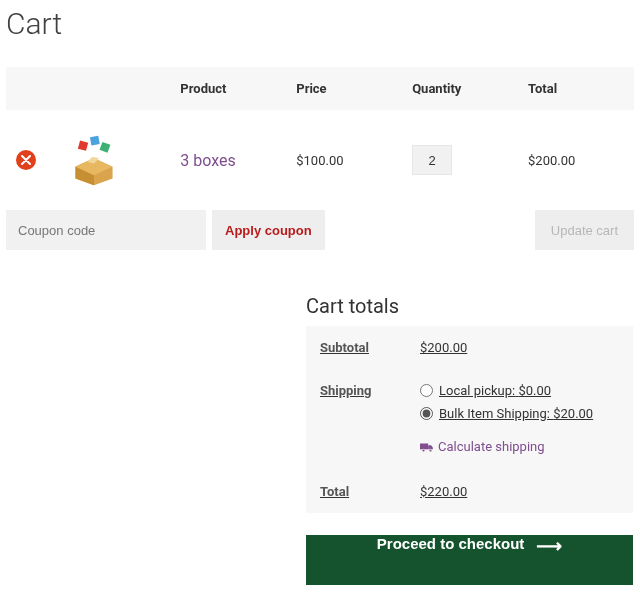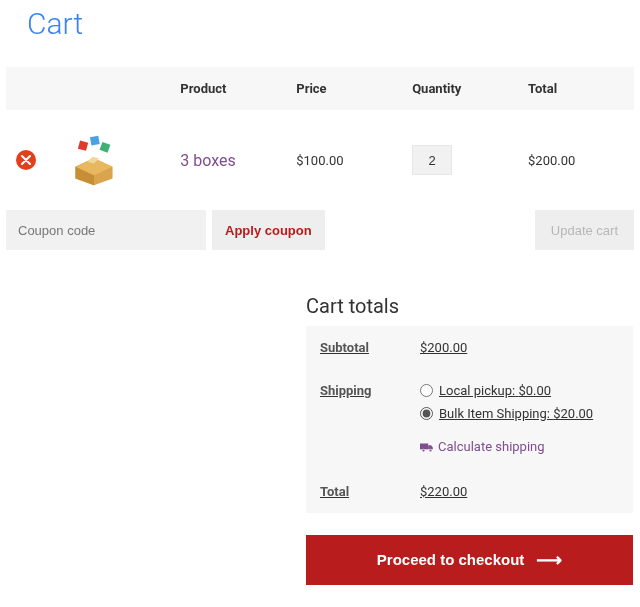--- a/index.html
+++ b/index.html
@@ -7,23 +7,22 @@
       font-family: -apple-system, BlinkMacSystemFont, "Segoe UI", Roboto, Arial, sans-serif;
       font-size: 13px;
       color: #333;
       width: 640px;
       background: #fff;
       padding: 6px 6px 0 6px;
     }
     h1 {
       font-size: 30px;
       font-weight: 300;
-      color: #3b82f6;
+      color: #404040;
       margin-bottom: 26px;
-      margin-left: 21px;
     }
     .cart-table {
       width: 100%;
       border-collapse: collapse;
     }
     .cart-table thead th {
       text-align: left;
       font-weight: 700;
       font-size: 13px;
       color: #333;
@@ -145,26 +144,26 @@
     .ship-list input[type=radio] { accent-color: #555; }
     .calc-link {
       display: inline-flex; align-items: center; gap: 4px;
       color: #7f4e8f;
       text-decoration: none;
       margin-top: 10px;
       font-size: 13px;
     }
     .checkout-btn {
       display: flex;
-      align-items: center;
+      align-items: flex-start;
       justify-content: center;
       gap: 12px;
       width: 100%;
       height: 50px;
-      background: #b91c1c;
+      background: #14532d;
       color: #fff;
       border: none;
       font-size: 15px;
       font-weight: 700;
       margin-top: 22px;
       cursor: pointer;
     }
     .arrow { font-size: 18px; }
   </style>
 </head>

